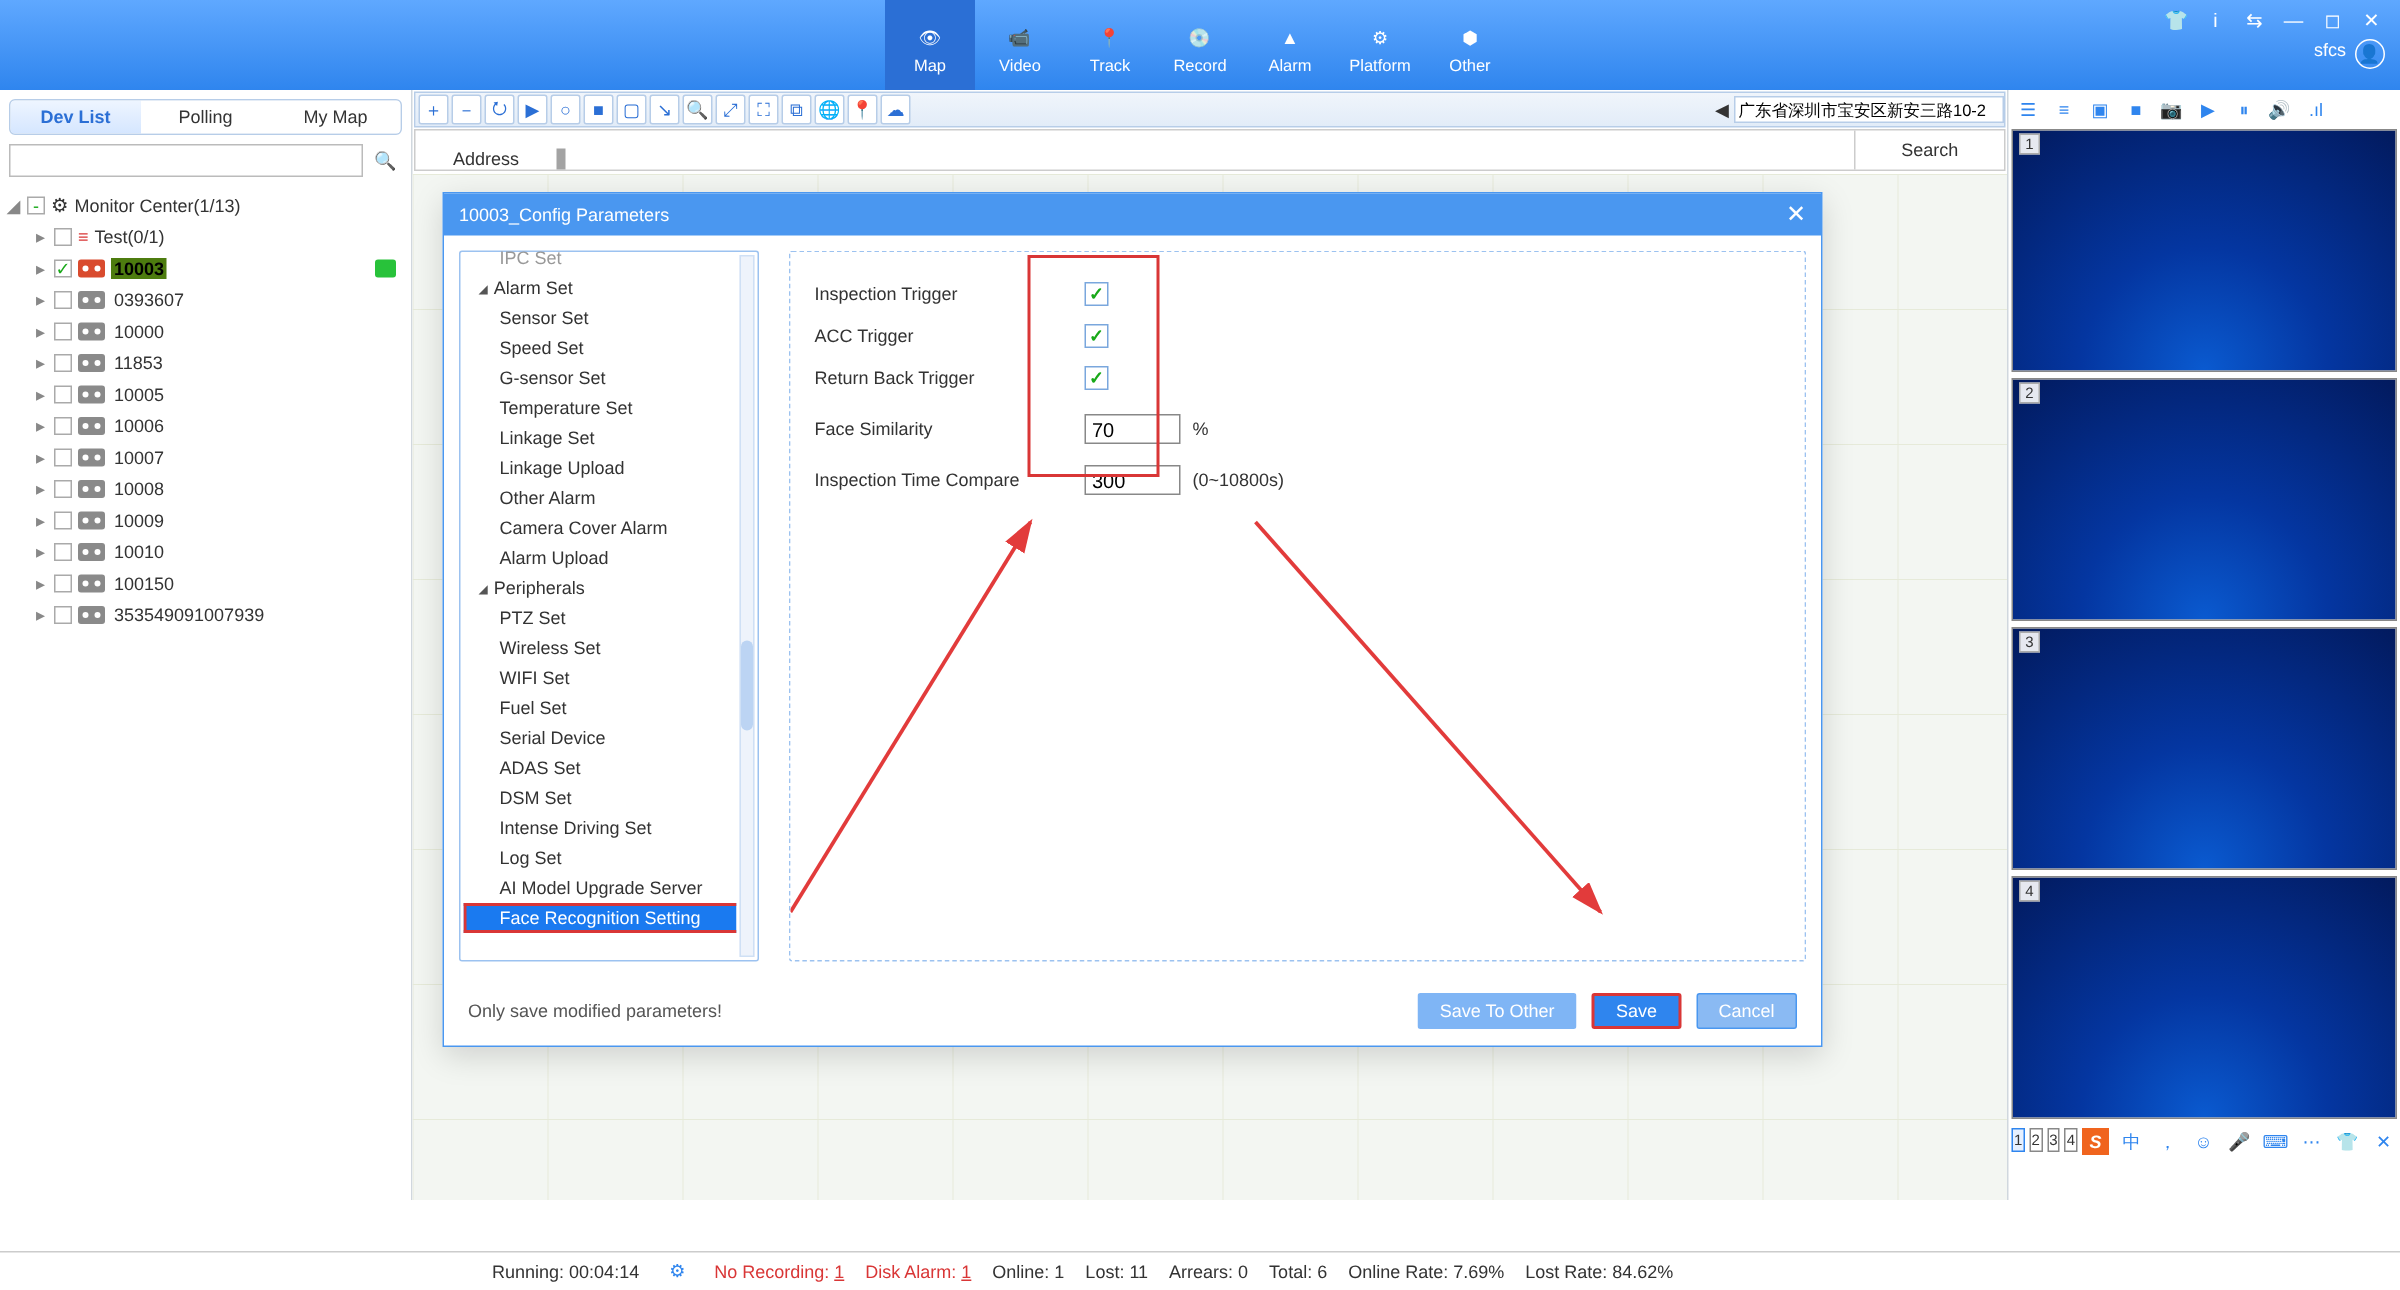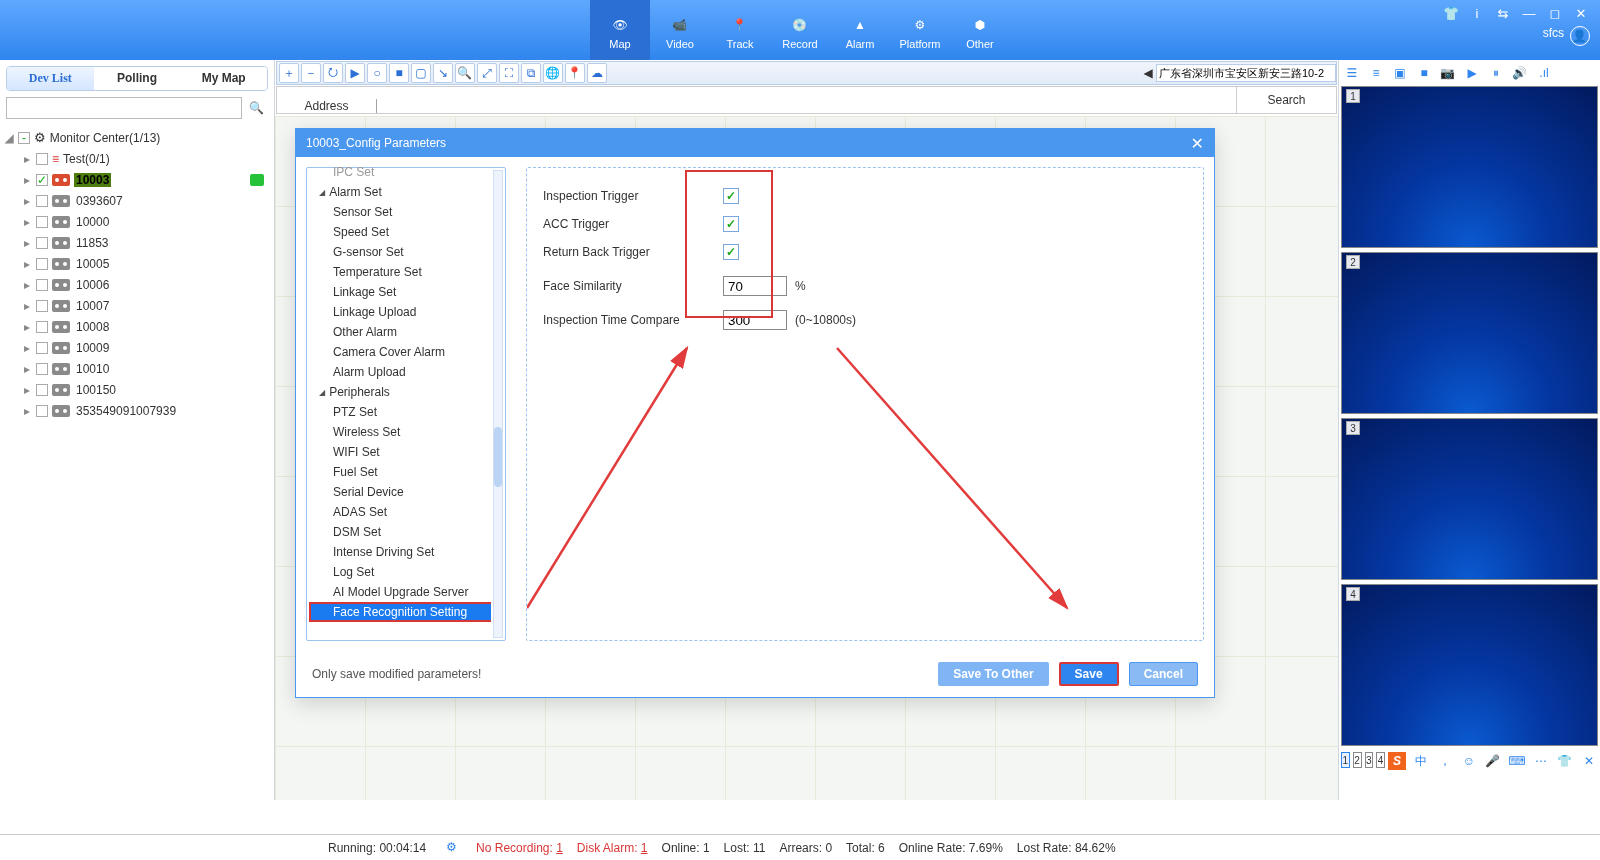--- a/index.html
+++ b/index.html
@@ -11,22 +11,22 @@
   .top-tab .ico { width:22px; height:22px; display:flex; align-items:center; justify-content:center; }
   .top-tab .lbl { font-size:11px; margin-top:2px; }
   .topbar .right { position:absolute; right:10px; top:4px; display:flex; flex-direction:column; align-items:flex-end; }
   .topbar .sysicons { display:flex; gap:8px; color:#fff; }
   .topbar .sysicons .ci { width:18px; height:18px; display:flex; align-items:center; justify-content:center; cursor:pointer; font-size:13px; }
   .topbar .user { color:#fff; margin-top:4px; display:flex; align-items:flex-start; gap:6px; }
   .topbar .user .avatar { width:20px; height:20px; border:1px solid #fff; border-radius:50%; display:flex; align-items:center; justify-content:center; font-size:12px; }
   .app { display:flex; height:740px; }
   .sidebar { width:275px; border-right:1px solid #d0d7de; background:#fff; }
   .sidebar-tabs { display:flex; border:1px solid #b7cde8; border-radius:4px; margin:6px; overflow:hidden; }
-  .sidebar-tabs .t { flex:1; text-align:center; padding:4px 0; cursor:pointer; background:#fff;font-weight:bold; }
-  .sidebar-tabs .t.active { background:linear-gradient(#eef5ff,#d5e6ff); font-weight:bold; color:#2b6fd5;font-family:Liberation Serif, serif; }
+  .sidebar-tabs .t { flex:1; text-align:center; padding:4px 0; cursor:pointer; background:#fff; }
+  .sidebar-tabs .t.active { background:linear-gradient(#eef5ff,#d5e6ff); font-weight:bold; color:#2b6fd5; }
   .searchrow { display:flex; padding:0 6px 6px 6px; align-items:center; gap:4px; }
   .searchrow input { flex:1; height:22px; border:1px solid #bbb; padding:0 4px; }
   .searchrow .mag { width:22px; height:22px; display:flex; align-items:center; justify-content:center; cursor:pointer; }
   .tree { padding:2px 4px; font-size:12px; }
   .tree .node { display:flex; align-items:center; height:21px; gap:4px; white-space:nowrap; }
   .tw { width:10px; text-align:center; color:#888; cursor:pointer; }
   .chk { width:12px; height:12px; border:1px solid #aaa; background:#fff; display:inline-block; }
   .dev-ico { width:18px; height:12px; border-radius:2px; background:#8a8a8a; display:inline-block; position:relative; }
   .dev-ico.on { background:#d94b2e; }
   .dev-ico::before,.dev-ico::after{ content:""; position:absolute; width:4px; height:4px; background:#fff; border-radius:50%; top:4px; }
@@ -35,21 +35,21 @@
   .devtxt.hl { background:#4d7c0f; color:#000; font-weight:bold; }
   .green-chat { width:14px; height:12px; background:#28c23a; border-radius:2px; margin-left:auto; margin-right:6px; }
   .main { flex:1; position:relative; display:flex; flex-direction:column; }
   .maptoolbar { height:24px; background:linear-gradient(#f0f5fb,#e2ecf8); border:1px solid #b7cde8; margin:1px; display:flex; align-items:center; }
   .maptoolbar .left { display:flex; gap:2px; padding-left:2px; }
   .mbtn { width:20px; height:20px; border:1px solid #b7cde8; background:#fff; display:flex; align-items:center; justify-content:center; color:#2b6fd5; font-size:12px; cursor:pointer; border-radius:2px; }
   .maptoolbar .addr { margin-left:auto; display:flex; align-items:center; }
   .maptoolbar .addr .arrow { width:16px; text-align:center; cursor:pointer; }
   .maptoolbar .addr input { width:180px; height:18px; border:1px solid #b7cde8; font-size:11px; padding:0 2px; }
   .addrbar { height:28px; border:1px solid #ccc; margin:0 1px 2px 1px; display:flex; }
-  .addrbar .lbl { width:100px; display:flex; align-items:center; justify-content:center; border-right:1px solid #a3a3a3;margin-top:12px; }
+  .addrbar .lbl { width:100px; display:flex; align-items:center; justify-content:center; border-right:6px solid #a3a3a3;margin-top:12px; }
   .addrbar .mid { flex:1; }
   .addrbar .srch { width:100px; display:flex; align-items:center; justify-content:center; border-left:1px solid #ccc; cursor:pointer; }
   .mapcanvas { flex:1; background:#f3f6f2; position:relative; overflow:hidden; }
   .mapcanvas .grid { position:absolute; inset:0;
     background-image:linear-gradient(90deg,#e6ead9 1px,transparent 1px),linear-gradient(#e6ead9 1px,transparent 1px);
     background-size:90px 90px; }
   .rightpanel { width:262px; border-left:1px solid #d0d7de; padding:2px; display:flex; flex-direction:column; }
   .rtool { display:flex; gap:6px; color:#2f85ee; padding:2px 2px 4px 2px; }
   .rtool .ri { width:18px; height:18px; display:flex; align-items:center; justify-content:center; cursor:pointer; }
   .tile { border:1px solid #888; margin-bottom:4px; position:relative; height:162px; background:radial-gradient(circle at 50% 100%, #0a5ad0 0%, #0436a1 40%, #021a5e 100%); overflow:hidden; }
@@ -75,21 +75,21 @@
   .navitem.g::before{ content:"◢"; font-size:8px; color:#555; margin-right:4px; display:inline-block; transform:translateY(-1px); }
   .navitem.sel { background:#1a7af0; color:#fff; border:2px solid #d93636; border-right:none; padding:1px 4px 1px 22px; }
   .dialog .content { flex:1; border:1px dashed #9cc2f0; border-radius:2px; padding:14px 16px; position:relative; }
   .formrow { display:flex; align-items:center; height:28px; }
   .formrow .lbl { width:150px; }
   .cbx { width:16px; height:16px; border:1px solid #7aa7dd; display:flex; align-items:center; justify-content:center; color:#19a919; font-size:12px; font-weight:bold; }
   .numin { width:64px; height:20px; border:1px solid #888; padding:0 4px; }
   .dialog .footer { height:46px; display:flex; align-items:center; padding:0 16px;text-align:center; }
   .dialog .footer .hint { color:#555; }
   .dialog .footer .btns { margin-left:auto; display:flex; gap:10px; }
-  .dbtn { height:24px; padding:0 14px; border:1px solid transparent; color:#fff; cursor:pointer; display:flex; align-items:center; border-radius:2px;font-weight:bold; }
+  .dbtn { height:24px; padding:0 14px; border:1px solid transparent; color:#fff; cursor:pointer; display:flex; align-items:center; border-radius:2px; }
   .dbtn.soft { background:#7fb5f5; }
   .dbtn.pri  { background:#2f85ee; border:2px solid #d93636; }
   .dbtn.can  { background:#8abaf3; border:1px solid #4a97f0; }
   .redbox { border:2px solid #d93636; }
   svg.arrow { position:absolute; pointer-events:none; }
   .gear{ width:16px;height:16px;display:inline-block; color:#2f85ee; margin-left:6px; cursor:pointer; }
   .sb-run{ margin-left:320px; }
 </style>
 </head>
 <body>

